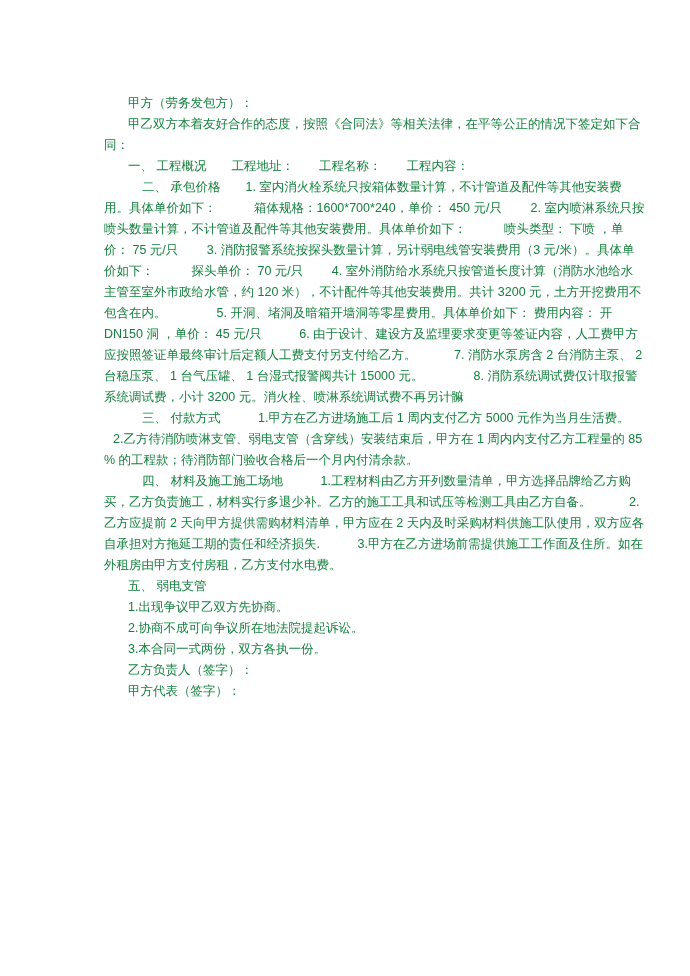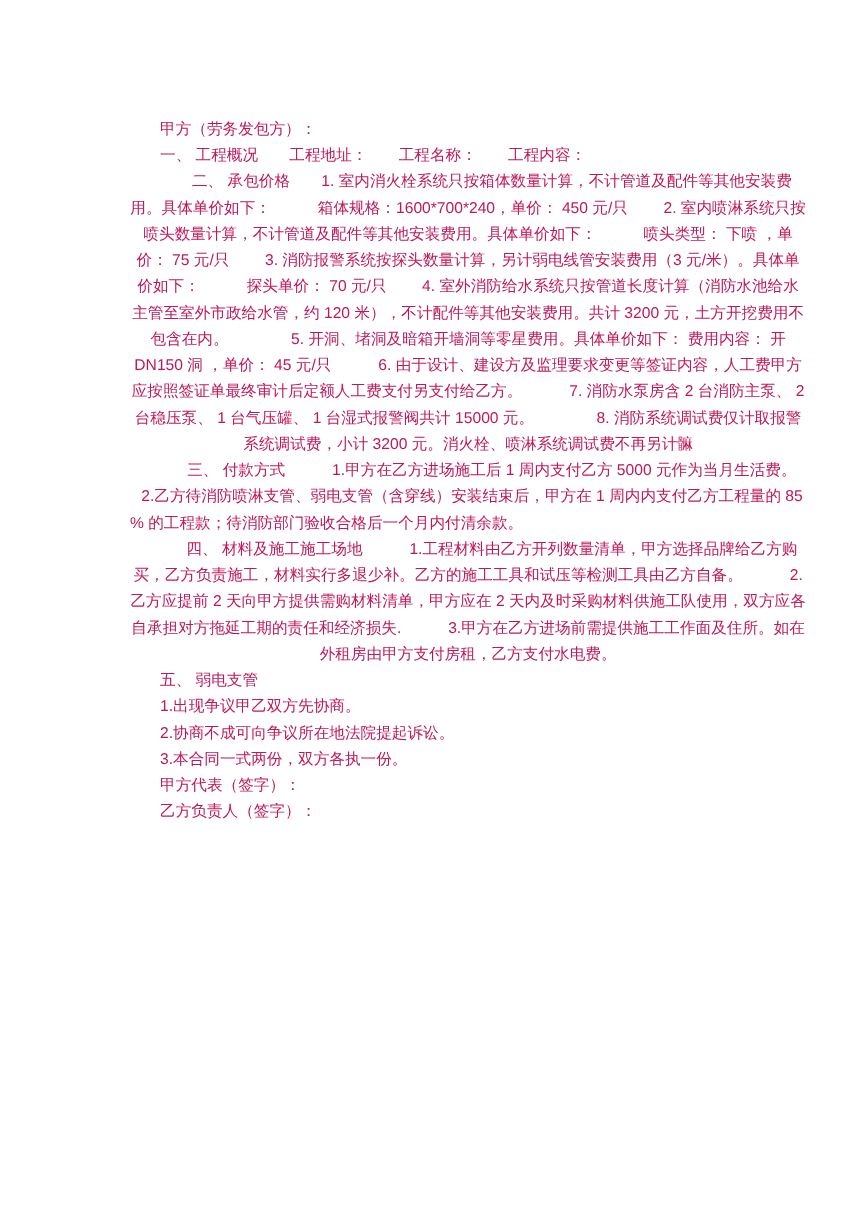--- a/index.html
+++ b/index.html
@@ -12,43 +12,44 @@
     height: 976px;
     overflow: hidden;
     font-family: "Liberation Sans", "DejaVu Sans", sans-serif;
   }
   .doc-page {
     box-sizing: border-box;
     width: 690px;
     height: 976px;
     padding: 93px 45px 0 104px;
     background: #ffffff;
-    color: #be185d;
+    color: #15803d;
     font-size: 12.5px;
     line-height: 21px;
     text-align: left;
     word-wrap: break-word;
   }
   .doc-page p {
     margin: 0;
     padding: 0;
   }
   .ind-2 { text-indent: 24px; }  
-  .ind-3 { text-indent: 38px; text-align: center; }  
+  .ind-3 { text-indent: 38px; }  
   .ind-s { text-indent: 9px; }   
 </style>
 </head>
 <body>
 
 <div class="doc-page">
   <p class="ind-2">甲方（劳务发包方）：</p>
+  <p class="ind-2">甲乙双方本着友好合作的态度，按照《合同法》等相关法律，在平等公正的情况下签定如下合同：</p>
   <p class="ind-2">一、 工程概况　　工程地址：　　工程名称：　　工程内容：</p>
   <p class="ind-3">二、 承包价格　　1. 室内消火栓系统只按箱体数量计算，不计管道及配件等其他安装费用。具体单价如下：　　　箱体规格：1600*700*240，单价： 450 元/只　　 2. 室内喷淋系统只按喷头数量计算，不计管道及配件等其他安装费用。具体单价如下：　　　喷头类型： 下喷 ，单价： 75 元/只　　 3. 消防报警系统按探头数量计算，另计弱电线管安装费用（3 元/米）。具体单价如下：　　　探头单价： 70 元/只　　 4. 室外消防给水系统只按管道长度计算（消防水池给水主管至室外市政给水管，约 120 米），不计配件等其他安装费用。共计 3200 元，土方开挖费用不包含在内。　　　　5. 开洞、堵洞及暗箱开墙洞等零星费用。具体单价如下： 费用内容： 开 DN150 洞 ，单价： 45 元/只　　　6. 由于设计、建设方及监理要求变更等签证内容，人工费甲方应按照签证单最终审计后定额人工费支付另支付给乙方。　　　7. 消防水泵房含 2 台消防主泵、 2 台稳压泵、 1 台气压罐、 1 台湿式报警阀共计 15000 元。　　　　8. 消防系统调试费仅计取报警系统调试费，小计 3200 元。消火栓、喷淋系统调试费不再另计髍</p>
   <p class="ind-3">三、 付款方式　　　1.甲方在乙方进场施工后 1 周内支付乙方 5000 元作为当月生活费。</p>
   <p class="ind-s">2.乙方待消防喷淋支管、弱电支管（含穿线）安装结束后，甲方在 1 周内内支付乙方工程量的 85 % 的工程款；待消防部门验收合格后一个月内付清余款。</p>
   <p class="ind-3">四、 材料及施工施工场地　　　1.工程材料由乙方开列数量清单，甲方选择品牌给乙方购买，乙方负责施工，材料实行多退少补。乙方的施工工具和试压等检测工具由乙方自备。　　　2.乙方应提前 2 天向甲方提供需购材料清单，甲方应在 2 天内及时采购材料供施工队使用，双方应各自承担对方拖延工期的责任和经济损失.　　　3.甲方在乙方进场前需提供施工工作面及住所。如在外租房由甲方支付房租，乙方支付水电费。</p>
   <p class="ind-2">五、 弱电支管</p>
   <p class="ind-2">1.出现争议甲乙双方先协商。</p>
   <p class="ind-2">2.协商不成可向争议所在地法院提起诉讼。</p>
   <p class="ind-2">3.本合同一式两份，双方各执一份。</p>
+  <p class="ind-2">乙方负责人（签字）：</p>
   <p class="ind-2">甲方代表（签字）：</p>
-  <p class="ind-2">乙方负责人（签字）：</p>
 </div>
 
 </body></html>

